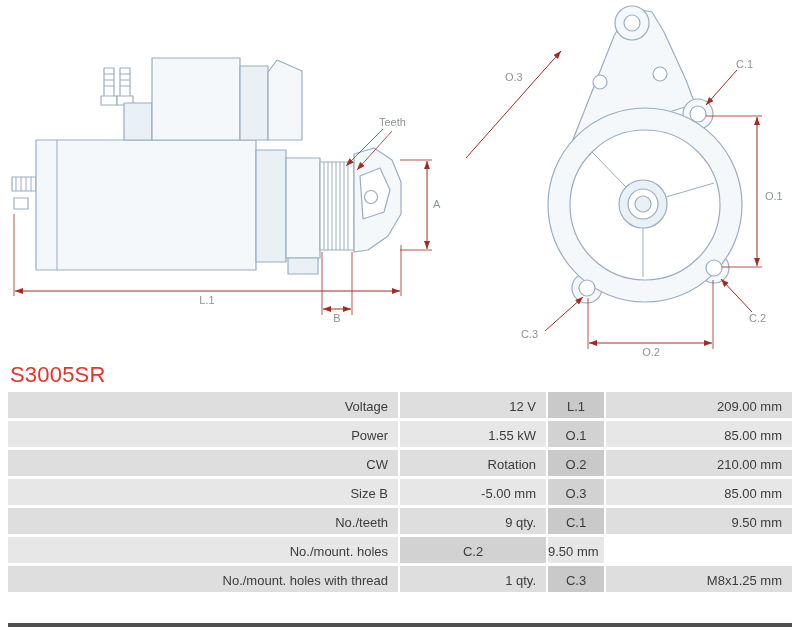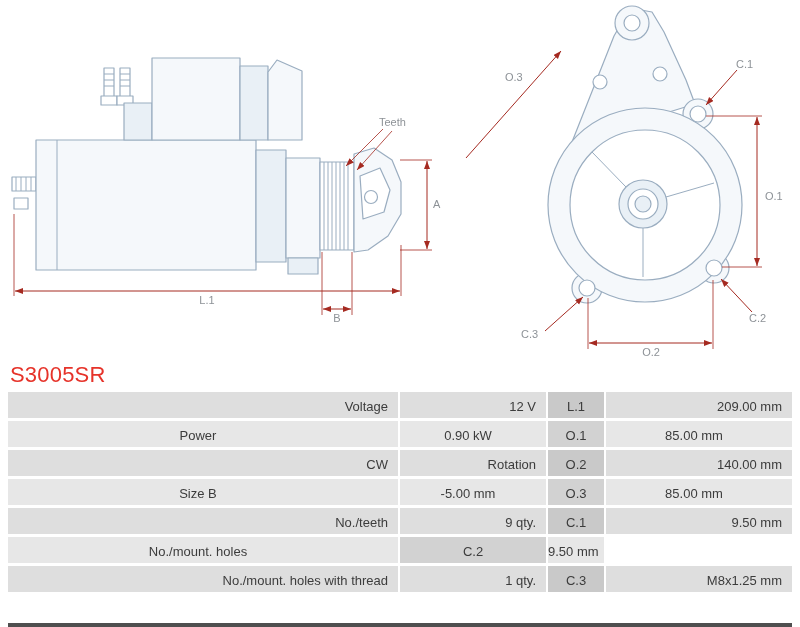--- a/index.html
+++ b/index.html
@@ -10,21 +10,21 @@
 
   .part-number { position:absolute; top:362px; left:10px; font-size:22px; color:#e6332a; letter-spacing:0.2px; }
 
   .spec-table { position:absolute; top:392px; left:8px; width:784px; }
   .row { display:grid; grid-template-columns:390px 146px 56px 1fr; column-gap:2px; margin-bottom:3px; }
   .cell { height:26px; line-height:30px; font-size:13px; color:#3c3c3c; overflow:hidden; white-space:nowrap; }
   .cell.label, .cell.value, .cell.dim { text-align:right; padding-right:10px; }
   .cell.code { text-align:center; }
   .row.odd  .cell { background:#dedede; }
   .row.odd  .cell.code { background:#c9c9c9; }
-  .row.even .cell { background:#e7e7e7;text-align:center; }
+  .row.even .cell { background:#e7e7e7; }
   .row.even .cell.code { background:#d2d2d2; }
 
   .partial-row { position:absolute; top:623px; left:8px; width:784px; height:4px; background:#4f4f4f; }
 
   
   .p  { fill:#f5f8fb; stroke:#9aadc0; stroke-width:1.2; stroke-linejoin:round; }
   .p2 { fill:#e9f0f6; stroke:#9aadc0; stroke-width:1.2; stroke-linejoin:round; }
   .pw { fill:#ffffff; stroke:#9aadc0; stroke-width:1.2; stroke-linejoin:round; }
   .ln { fill:none; stroke:#9aadc0; stroke-width:1; }
   .dim { stroke:#a52a21; stroke-width:1; fill:none; }
@@ -177,29 +177,29 @@
 
   <div class="spec-table">
       <div class="row odd">
         <div class="cell label">Voltage</div>
         <div class="cell value">12 V</div>
         <div class="cell code">L.1</div>
         <div class="cell dim">209.00 mm</div>
       </div>
       <div class="row even">
         <div class="cell label">Power</div>
-        <div class="cell value">0.90 kW</div>
+        <div class="cell value">1.55 kW</div>
         <div class="cell code">O.1</div>
         <div class="cell dim">85.00 mm</div>
       </div>
       <div class="row odd">
         <div class="cell value">CW</div>
         <div class="cell label">Rotation</div>
         <div class="cell code">O.2</div>
-        <div class="cell dim">140.00 mm</div>
+        <div class="cell dim">210.00 mm</div>
       </div>
       <div class="row even">
         <div class="cell label">Size B</div>
         <div class="cell value">-5.00 mm</div>
         <div class="cell code">O.3</div>
         <div class="cell dim">85.00 mm</div>
       </div>
       <div class="row odd">
         <div class="cell label">No./teeth</div>
         <div class="cell value">9 qty.</div>

